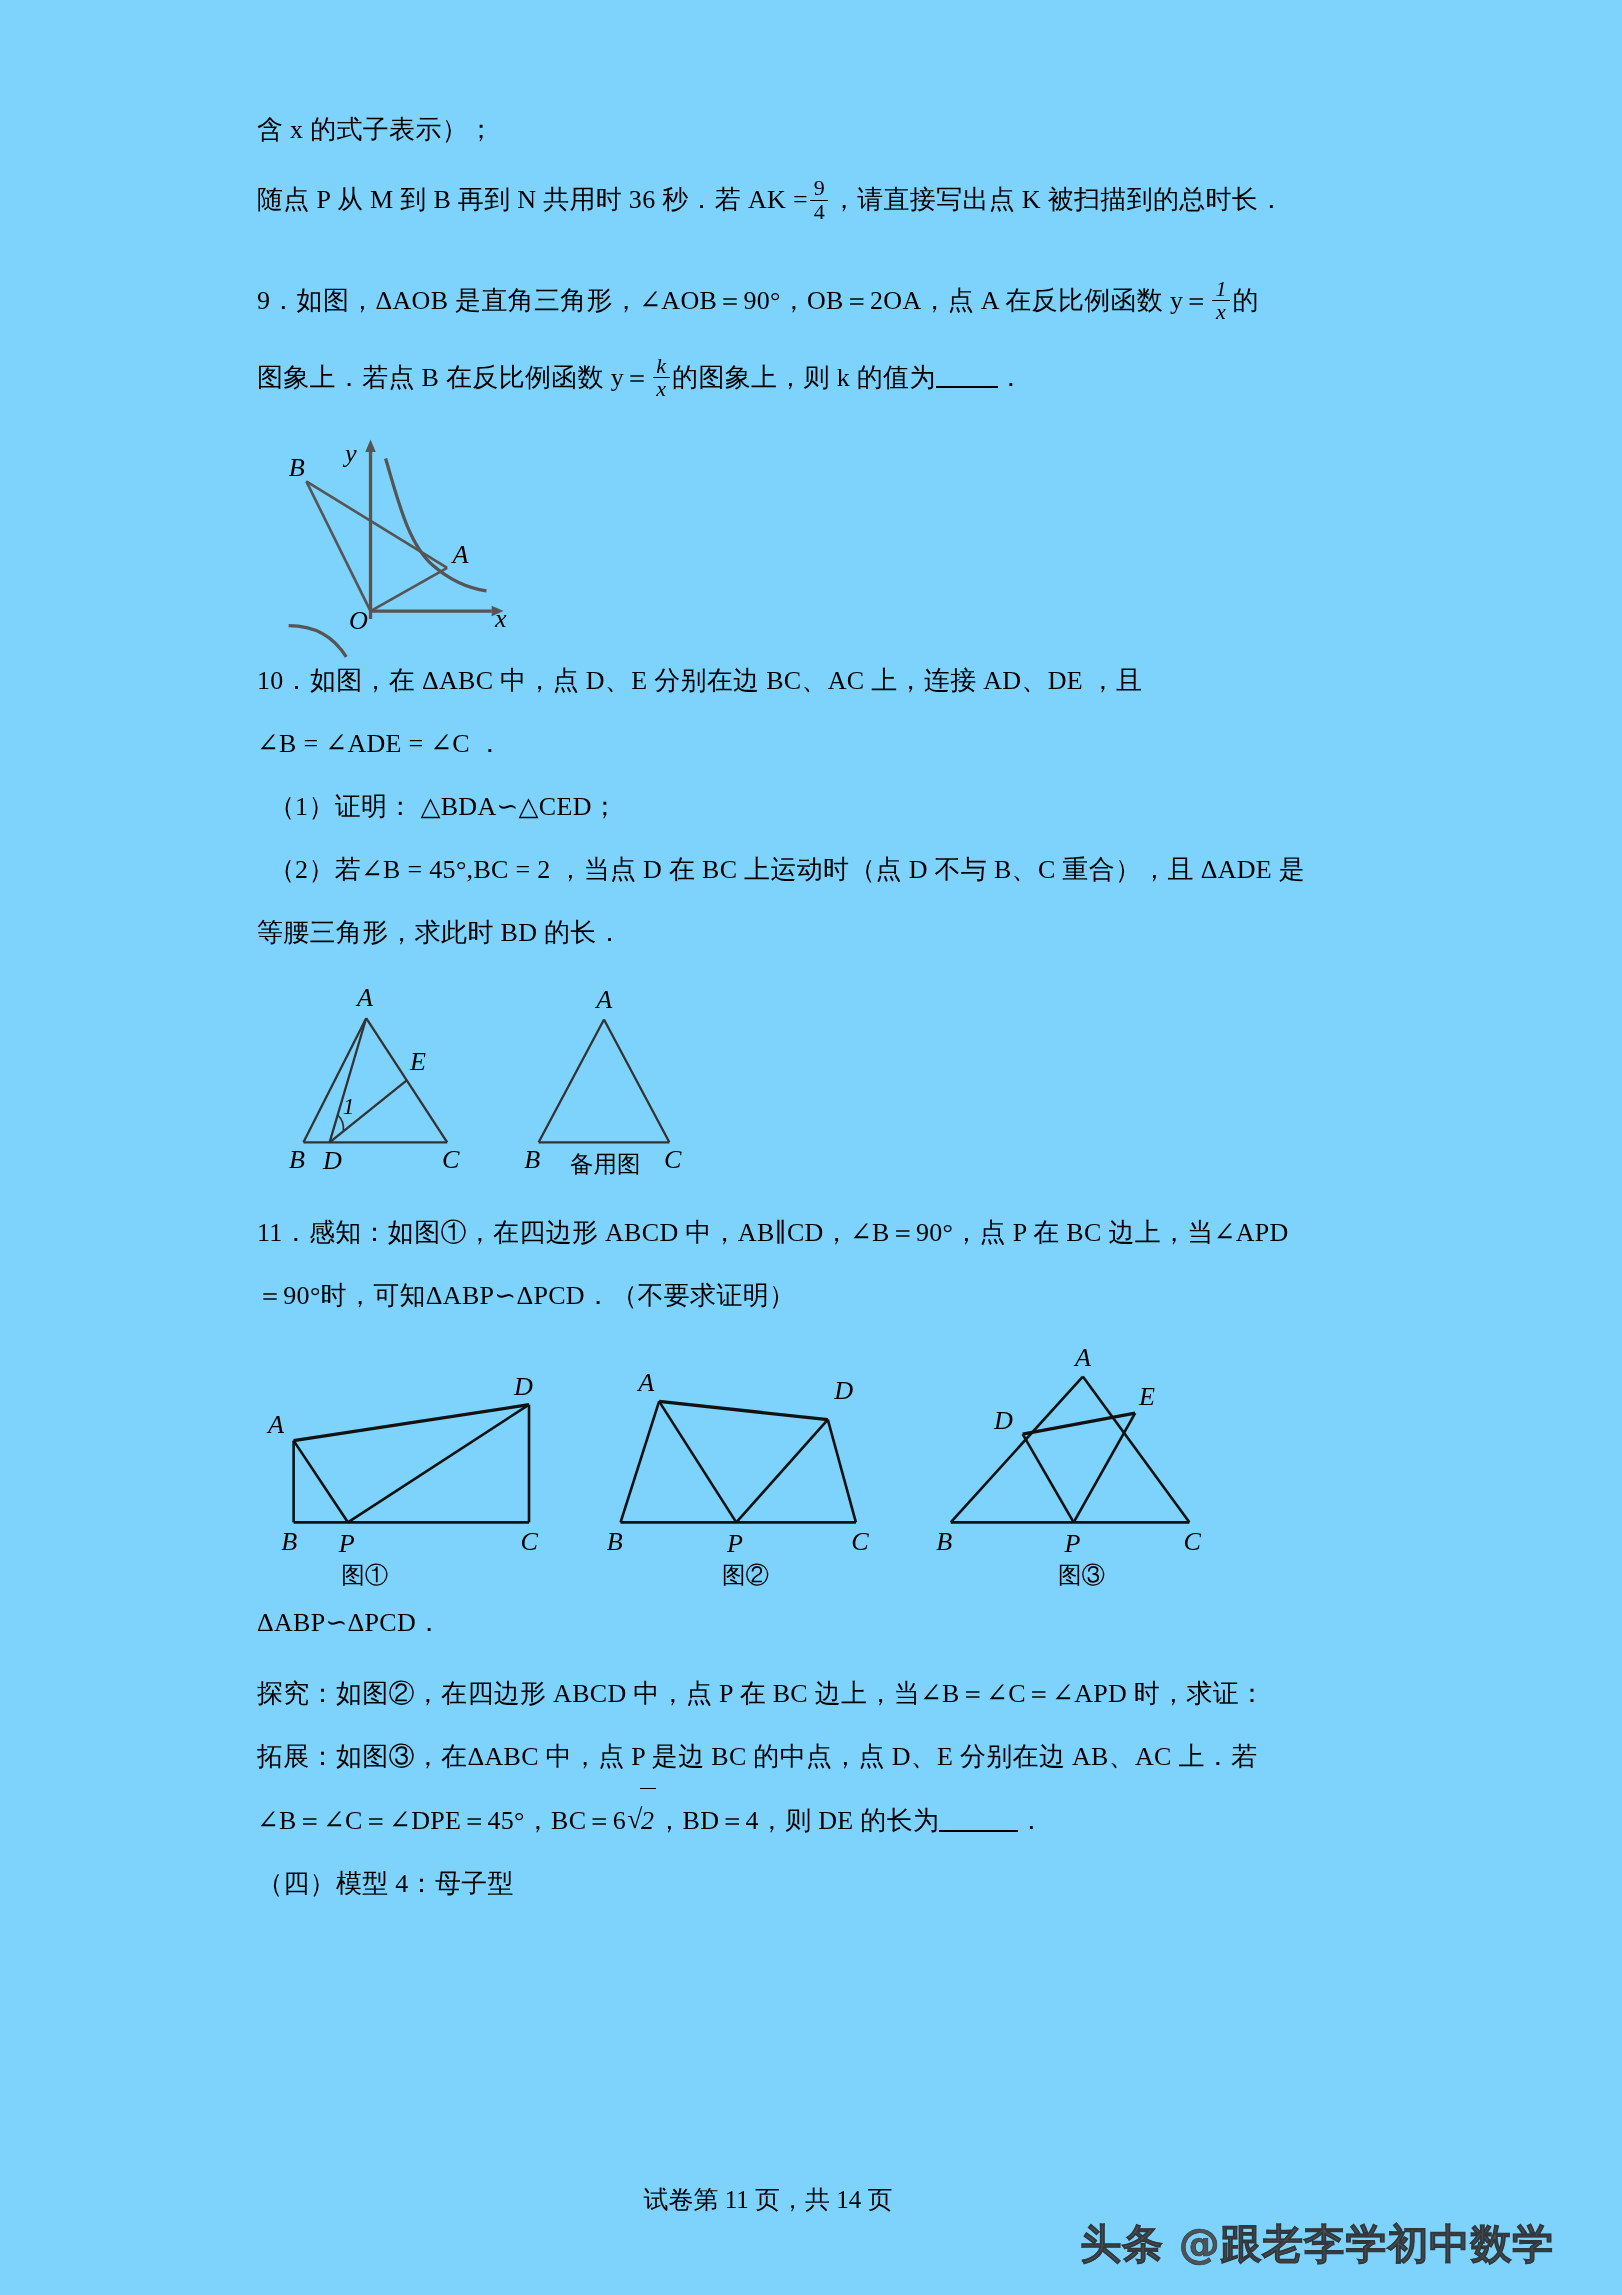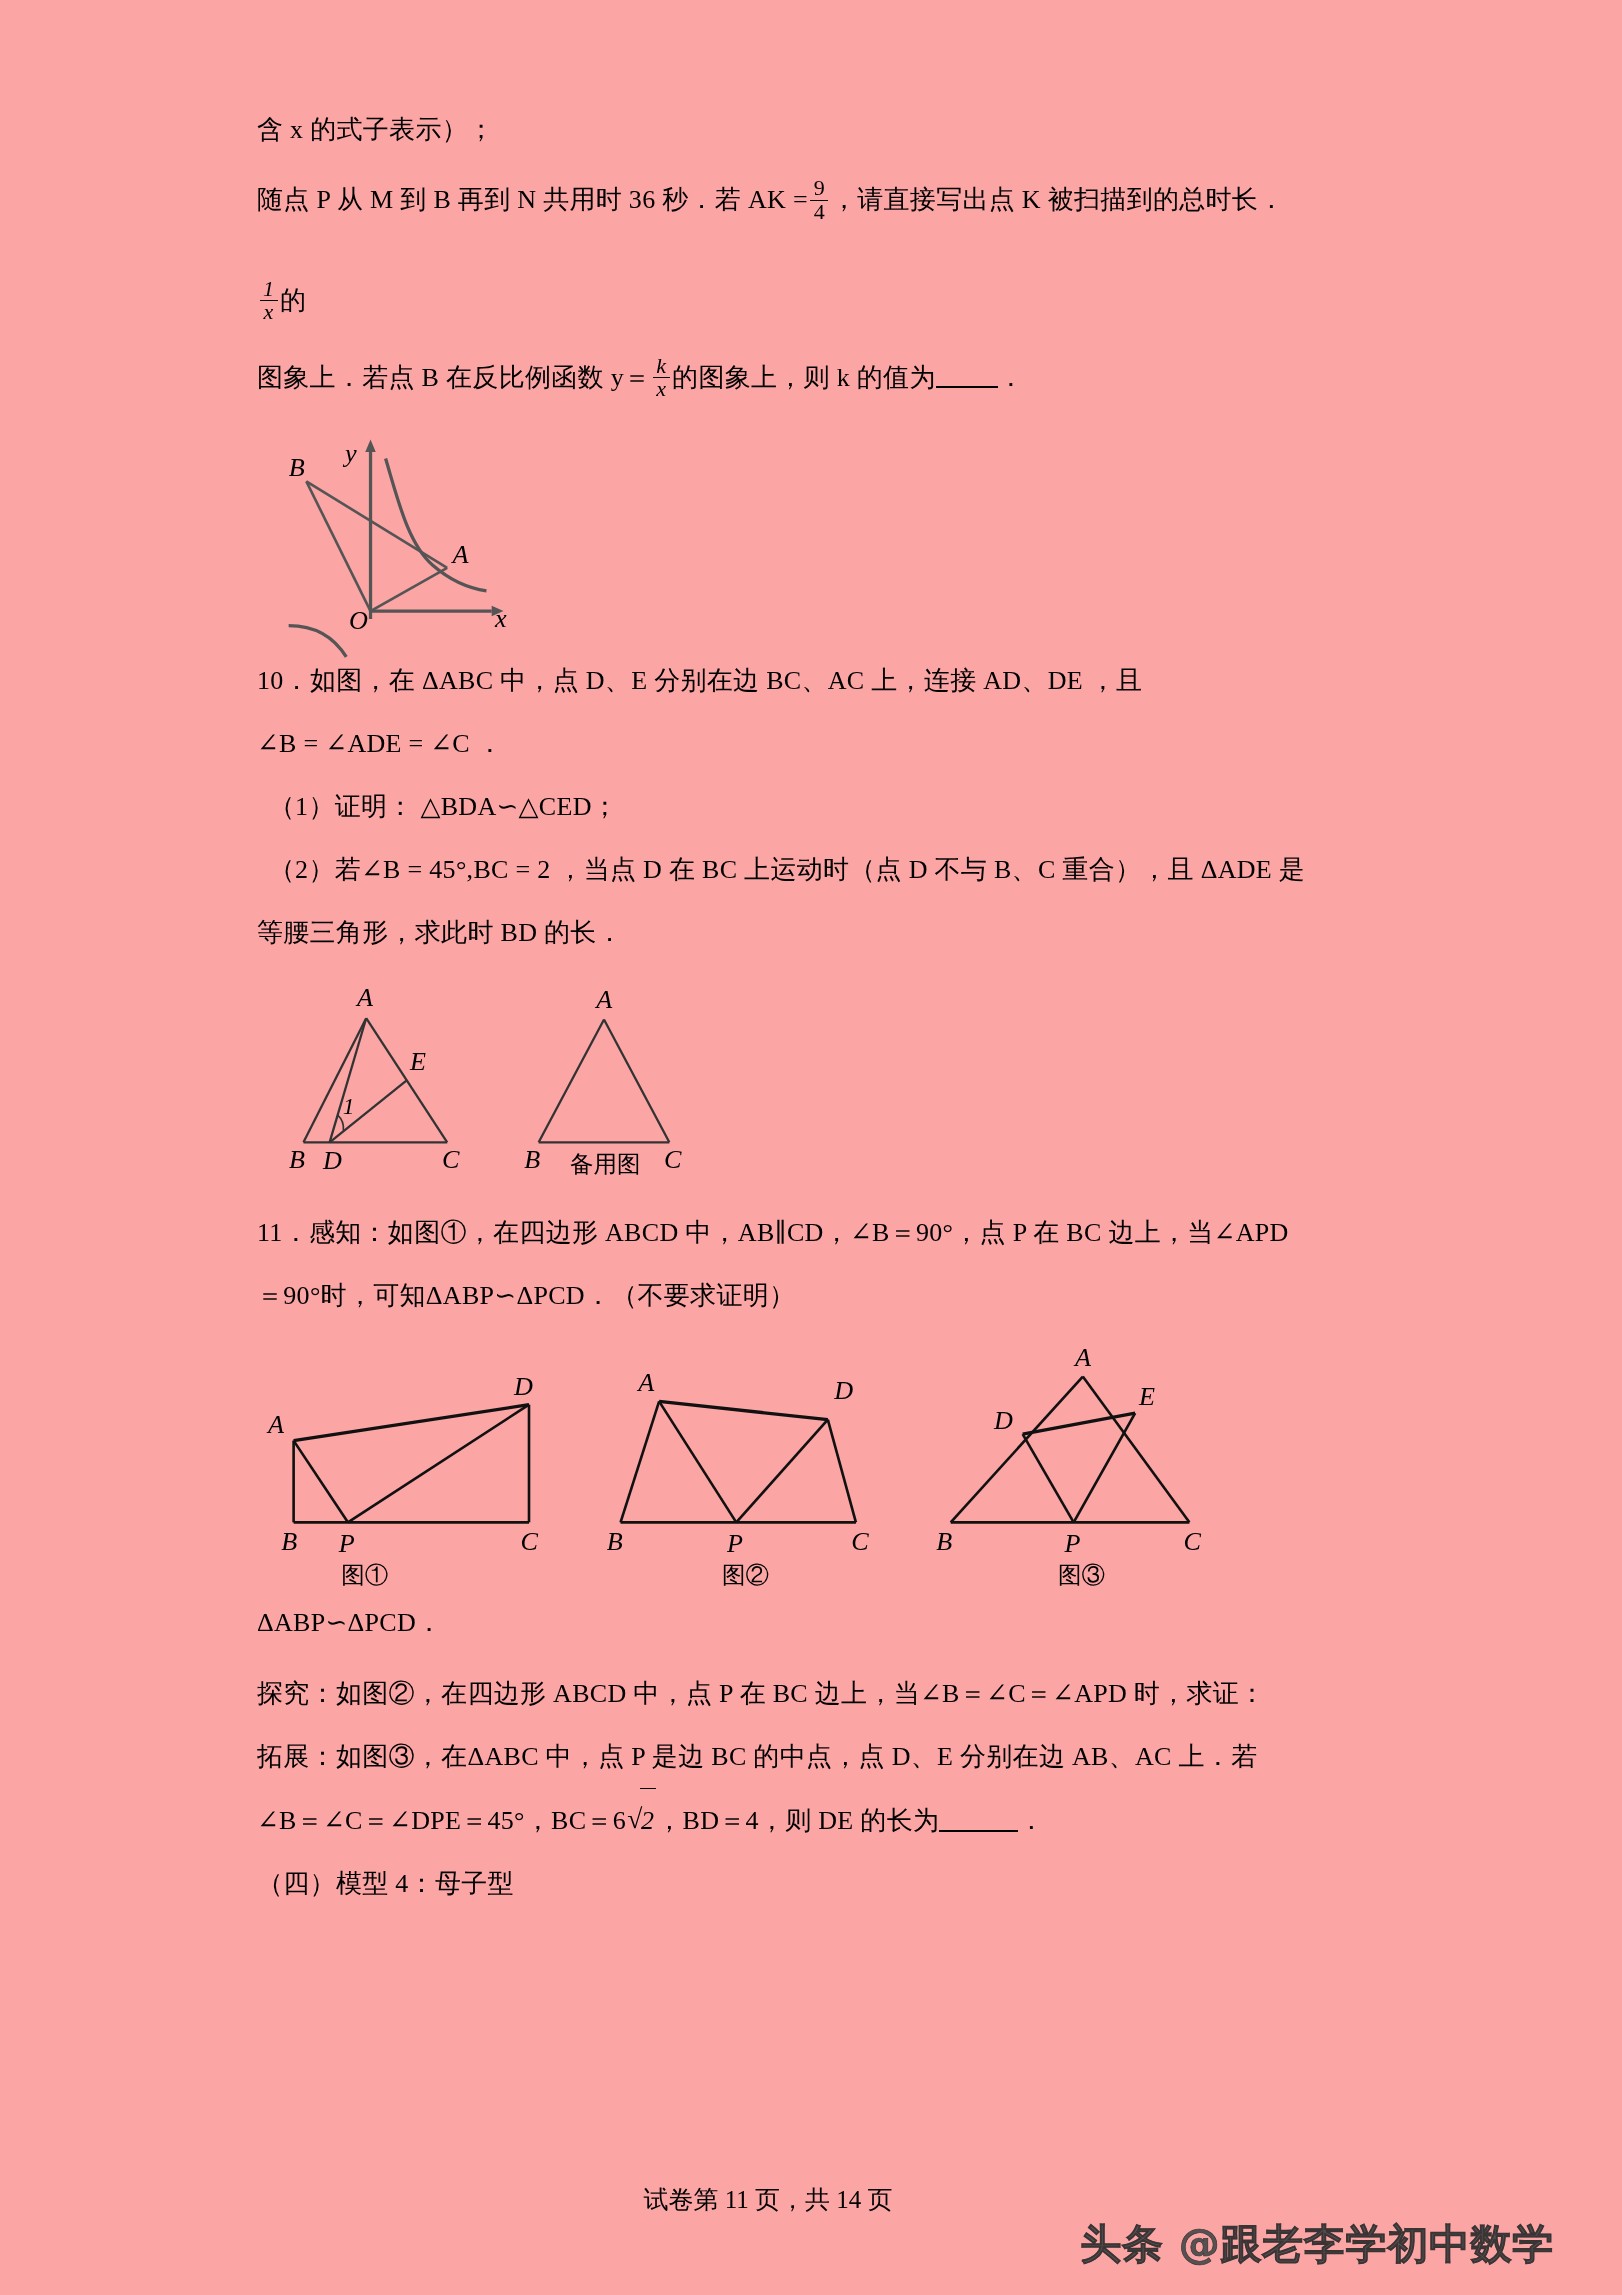--- a/index.html
+++ b/index.html
@@ -13,21 +13,21 @@
     position: relative;
     font-family: "Liberation Serif", "DejaVu Serif", serif;
     color: #000000;
     overflow: hidden;
   }
   .page {
     position: absolute;
     left: 0; top: 0;
     width: 1623px;
     height: 2295px;
-    background: #fca5a5;
+    background: #7dd3fc;
   }
   .content {
     position: absolute;
     left: 257px;
     top: 98px;
     width: 1139px;
   }
   .para {
     font-size: 26px;
     line-height: 63px;
@@ -129,21 +129,21 @@
   <div class="content">
 
     <p class="para">含 x 的式子表示）；</p>
 
 
     <p class="para tall">
       <span>随点 P 从 M 到 B 再到 N 共用时 36 秒．若 AK =</span><span class="frac"><span class="num">9</span><span class="den">4</span></span><span>，请直接写出点 K 被扫描到的总时长．</span>
     </p>
 
     <p class="para tall" style="margin-top:23.6px;">
-      <span class="frac"><span class="num math">1</span><span class="den math">x</span></span><span>的</span>
+      <span>9．如图，ΔAOB 是直角三角形，∠AOB＝90°，OB＝2OA，点 A 在反比例函数 y＝</span><span class="frac"><span class="num math">1</span><span class="den math">x</span></span><span>的</span>
     </p>
 
     <p class="para tall">
       <span>图象上．若点 B 在反比例函数 y＝</span><span class="frac"><span class="num math">k</span><span class="den math">x</span></span><span>的图象上，则 k 的值为</span><span class="blank"></span><span>．</span>
     </p>
 
     <div class="figwrap" style="margin-top:13px; margin-left:11.8px;">
       <svg width="262" height="190" viewBox="0 0 400 290">
 
         <line x1="155" y1="278" x2="340" y2="278" stroke="#555" stroke-width="5"></line>

